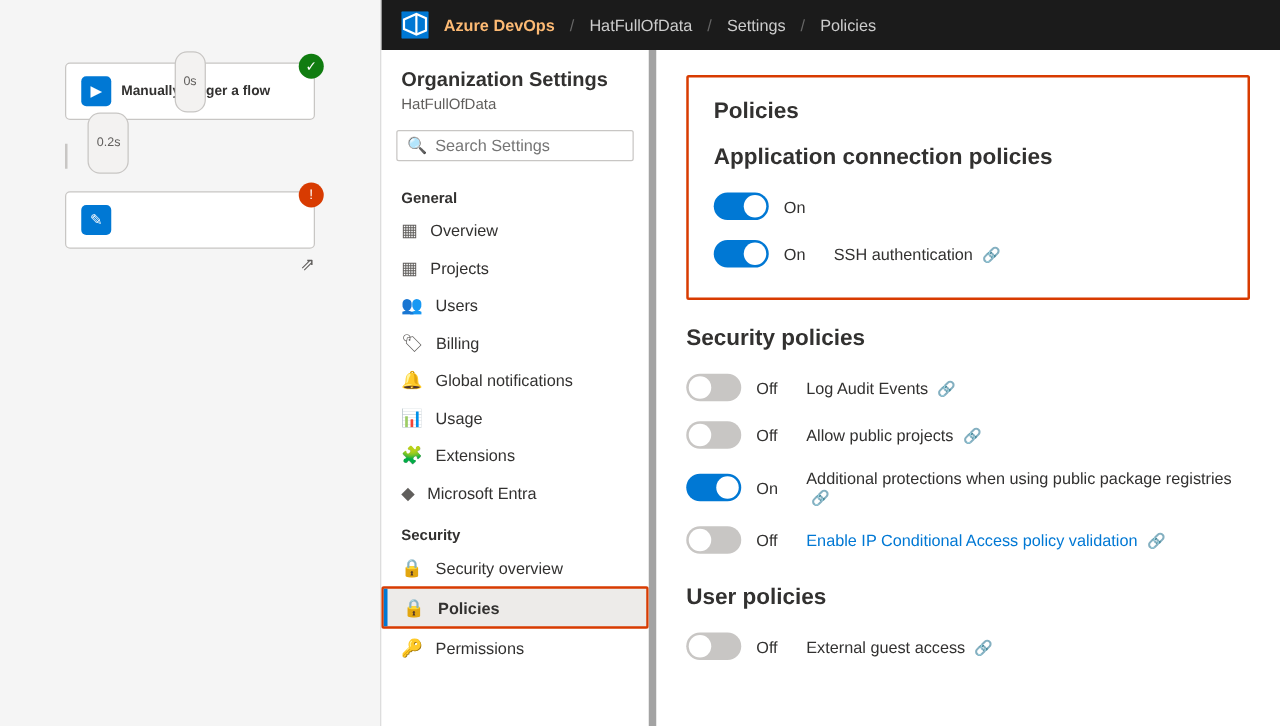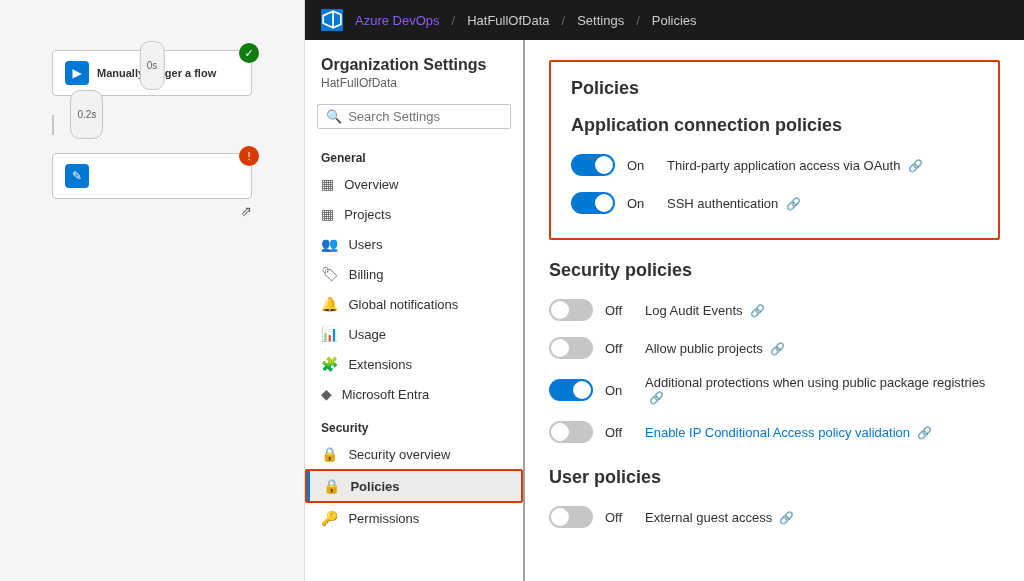--- a/index.html
+++ b/index.html
@@ -153,22 +153,22 @@
       font-size: 13px;
     }
 
     .nav-logo {
       width: 22px;
       height: 22px;
       margin-right: 4px;
     }
 
     .nav-brand {
-      color: #8b5cf6;
-      font-weight: 400;
+      color: #fdba74;
+      font-weight: 700;
     }
 
     .nav-separator {
       color: #666;
       margin: 0 4px;
     }
 
     .nav-link {
       color: #cccccc;
       cursor: pointer;
@@ -178,21 +178,21 @@
     .content-area {
       flex: 1;
       display: flex;
       overflow: hidden;
     }
 
     
     .sidebar {
       width: 220px;
       min-width: 220px;
-      border-right: 2px solid #a3a3a3;
+      border-right: 6px solid #a3a3a3;
       padding: 16px 0;
       overflow-y: auto;
     }
 
     .sidebar-header {
       padding: 0 16px 4px;
     }
 
     .sidebar-header-title {
       font-size: 16px;
@@ -477,21 +477,20 @@
       <div class="policies-container">
         <div class="policies-title">Policies</div>
 
         <div class="section-title">Application connection policies</div>
 
         <div class="policy-row">
           <div class="toggle on">
             <div class="toggle-thumb"></div>
           </div>
           <span class="policy-status">On</span>
-          <span class="policy-label">Third-party application access via OAuth <span class="link-icon">🔗</span></span>
         </div>
 
         <div class="policy-row">
           <div class="toggle on">
             <div class="toggle-thumb"></div>
           </div>
           <span class="policy-status">On</span>
           <span class="policy-label">SSH authentication <span class="link-icon">🔗</span></span>
         </div>
       </div>

